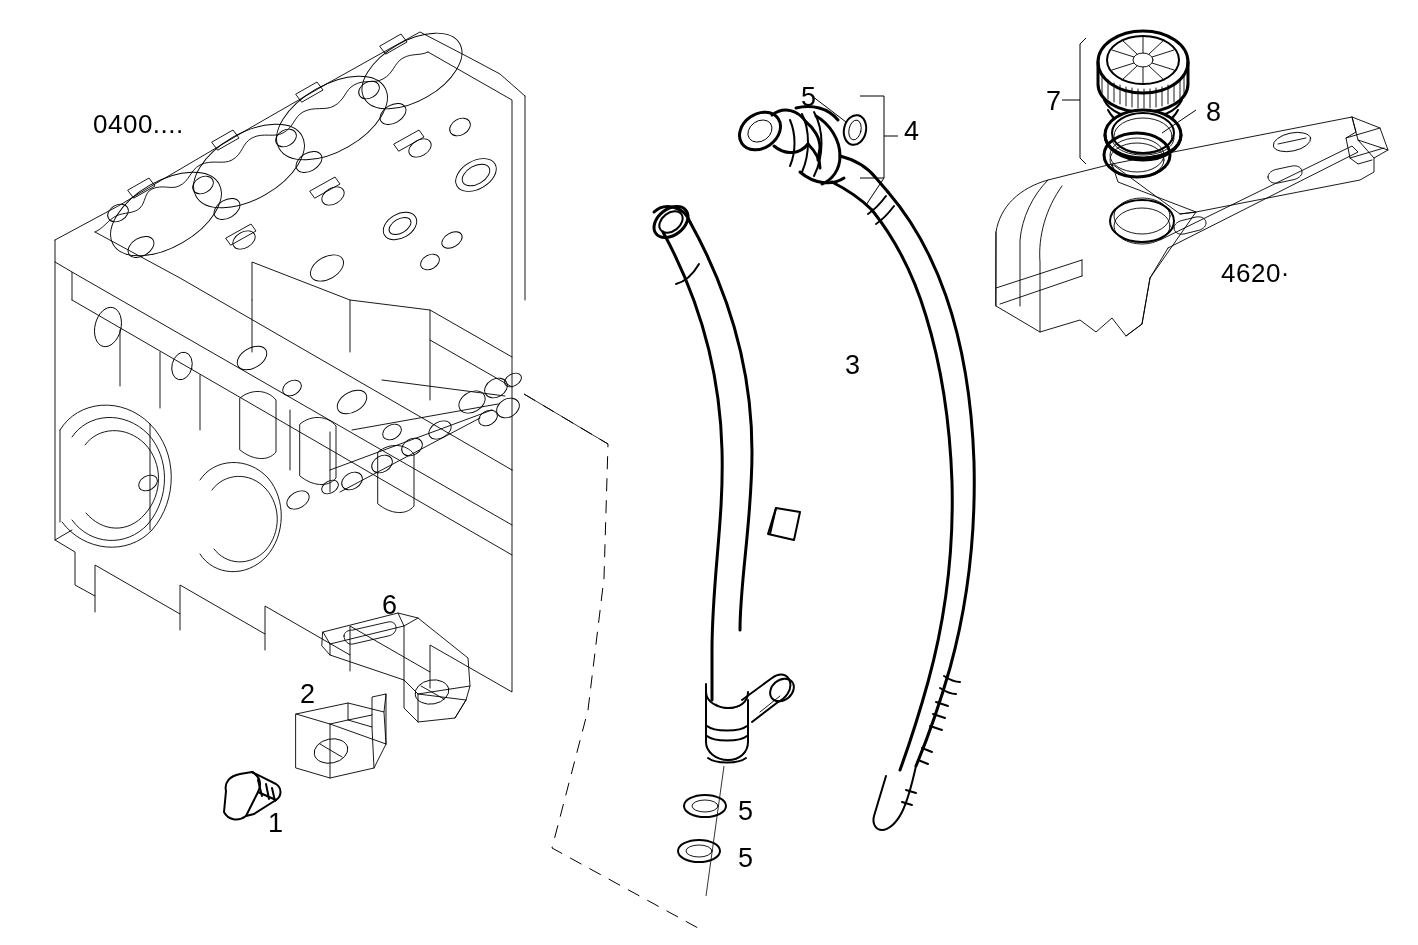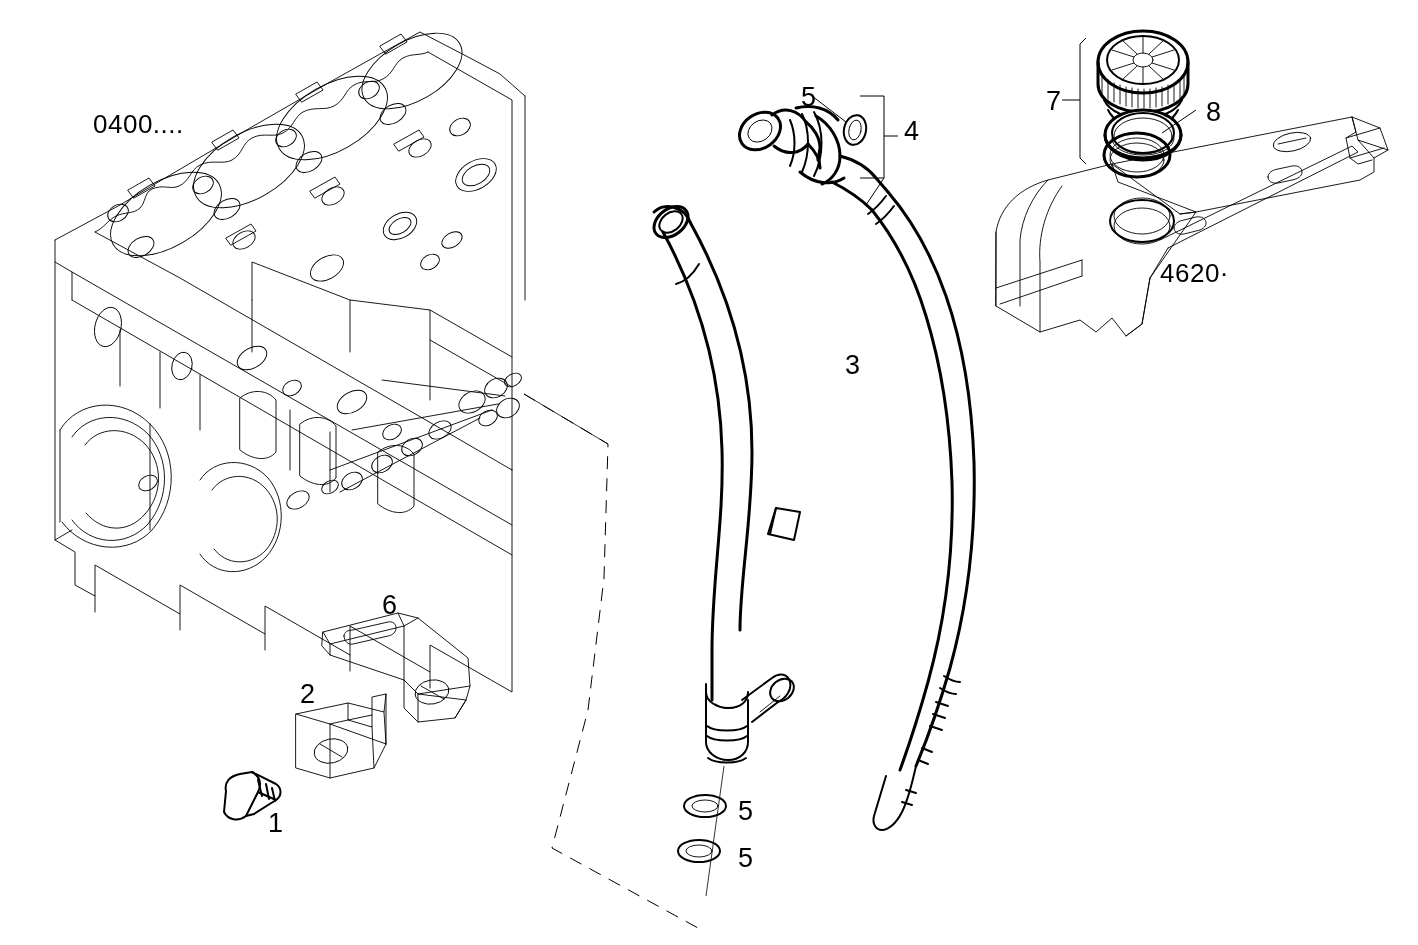--- a/index.html
+++ b/index.html
@@ -404,21 +404,21 @@
     <g class="dashed">
       <path d="M524 394 L608 444 L604 578 L588 710 L552 848 L698 928"></path>
     </g>
     <g class="ln-hair">
       <path d="M524 394 L608 444"></path>
     </g>
   </svg>
 
   <div class="group-code" style="left:93px; top:111px;">0400....</div>
 
-  <div class="group-code" style="left:1160px; top:260px;">4620·</div>
+  <div class="group-code" style="left:1221px; top:260px;">4620·</div>
 
   <div class="callout" style="left:268px; top:810px;">1</div>
 
   <div class="callout" style="left:300px; top:681px;">2</div>
 
   <div class="callout" style="left:845px; top:352px;">3</div>
 
   <div class="callout" style="left:904px; top:118px;">4</div>
 
   <div class="callout" style="left:801px; top:84px;">5</div>

